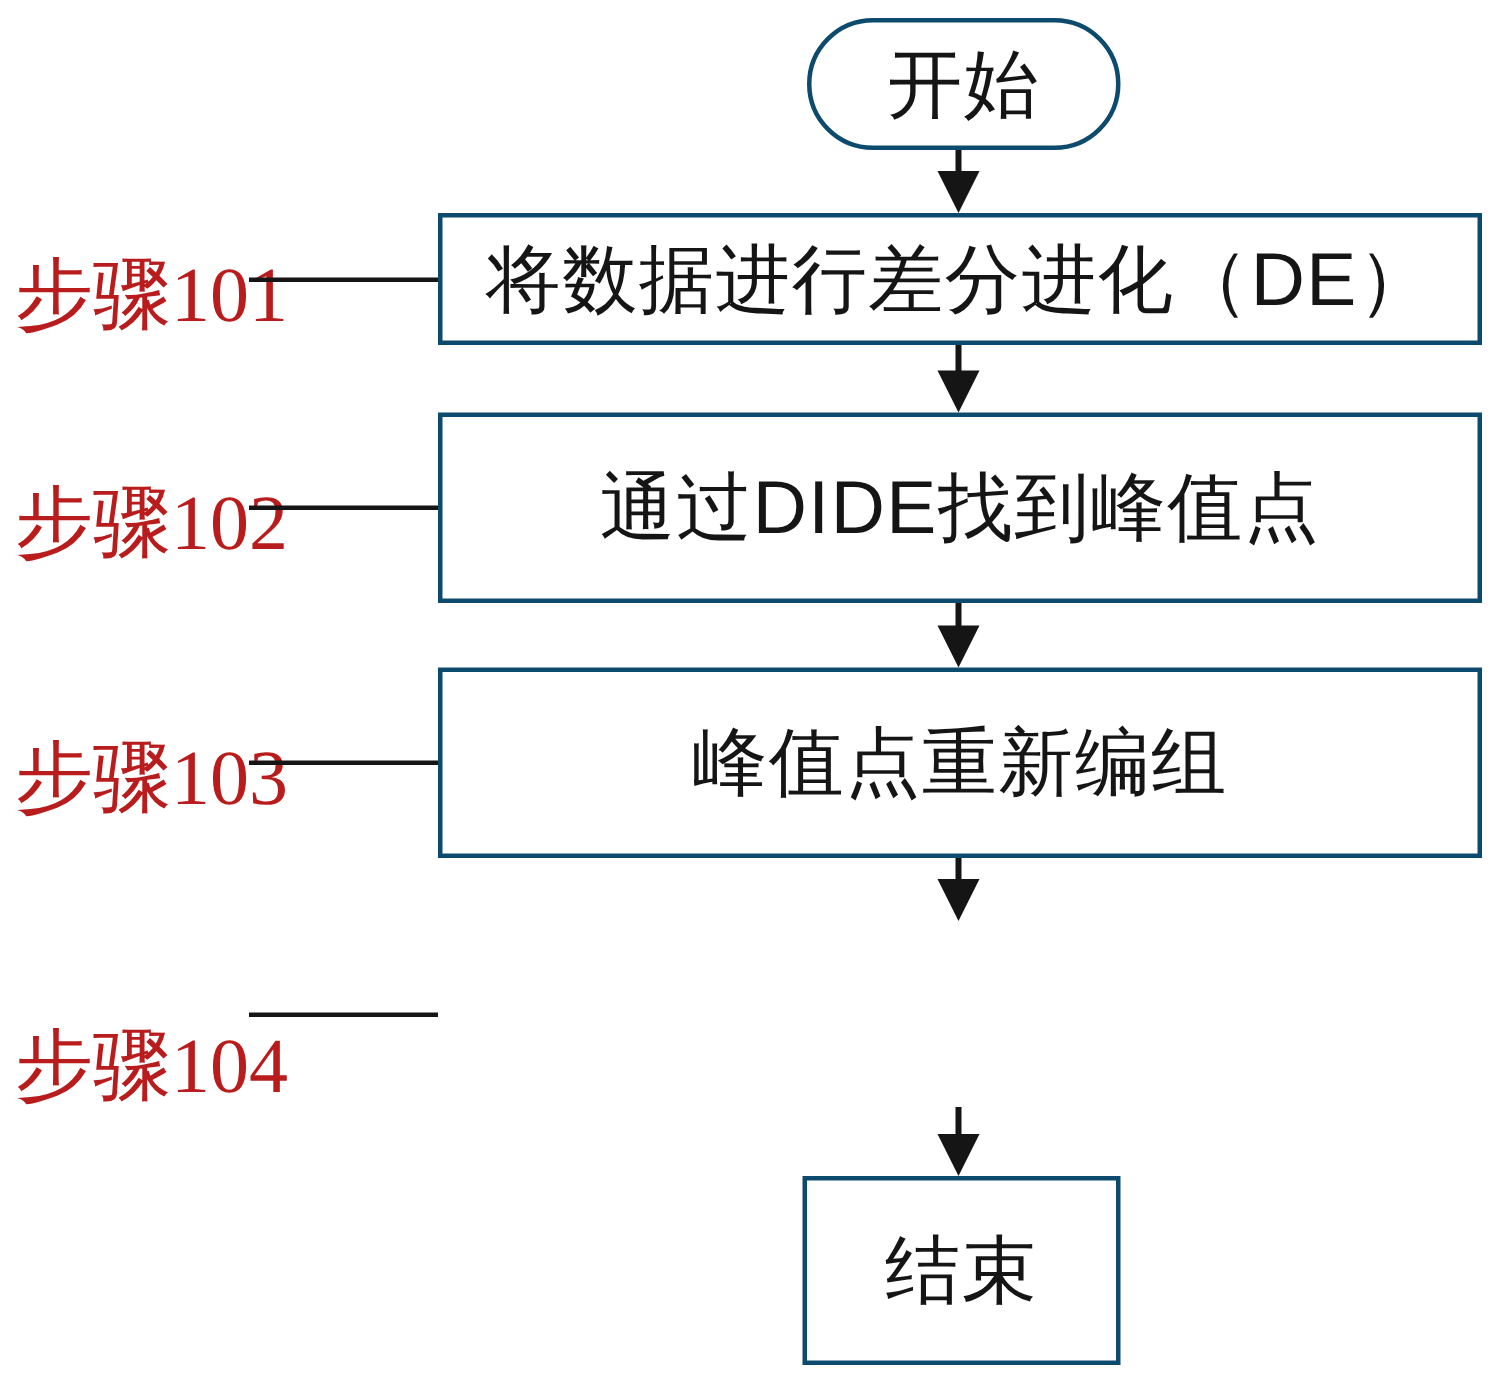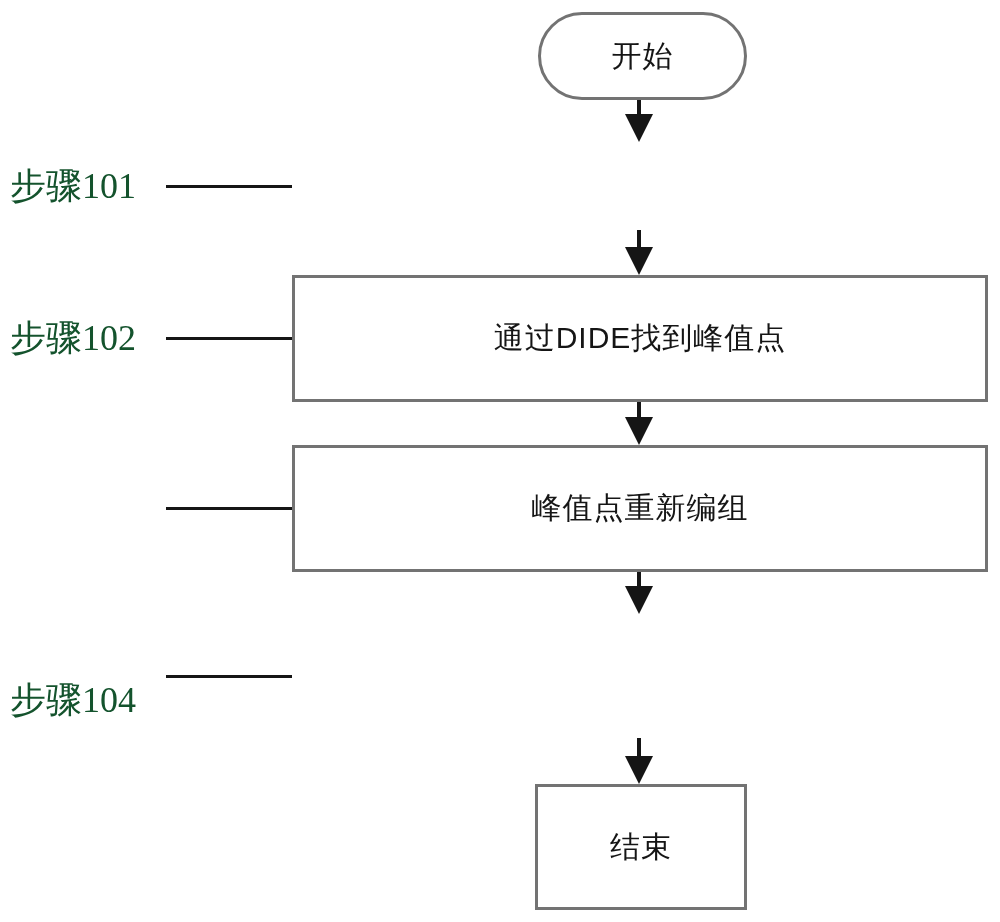--- a/index.html
+++ b/index.html
@@ -10,45 +10,45 @@
   #canvas {
     position: relative;
     width: 1000px;
     height: 922px;
     background: #ffffff;
     overflow: hidden;
     color: #151515;
   }
   .node {
     position: absolute;
-    border: 3px solid #737373;
+    border: 3px solid #0c4a6e;
     background: #ffffff;
     display: flex;
     align-items: center;
     justify-content: center;
-    font-size: 30px;
+    font-size: 50px;
     letter-spacing: 1px;
     color: #151515;
     box-sizing: border-box;
     text-align: center;
     white-space: nowrap;
   }
   #start-node { left: 538px; top: 12px;  width: 209px; height: 88px; border-radius: 44px; }
   #box-101    { left: 292px; top: 142px; width: 696px; height: 88px;  }
   #box-102    { left: 292px; top: 275px; width: 696px; height: 127px; }
   #box-103    { left: 292px; top: 445px; width: 696px; height: 127px; }
   #box-104    { left: 292px; top: 614px; width: 696px; height: 124px; }
   #end-node   { left: 535px; top: 784px; width: 212px; height: 126px; }
 
   .step-label {
     position: absolute;
     left: 10px;
     font-family: "Liberation Serif", "DejaVu Serif", serif;
-    font-size: 36px;
-    color: #14532d;
+    font-size: 52px;
+    color: #b91c1c;
     white-space: nowrap;
   }
   #label-101 { top: 162px; }
   #label-102 { top: 314px; }
   #label-103 { top: 484px; }
   #label-104 { top: 676px; }
 
   .leader-line {
     position: absolute;
     height: 3px;
@@ -87,33 +87,37 @@
 
   <div class="node" id="start-node">
     <span>开始</span>
   </div>
 
   <div class="arrow-stem" id="stem-1"></div>
   <div class="arrow-head" id="head-1"></div>
 
   <div class="step-label" id="label-101">步骤101</div>
   <div class="leader-line" id="line-101"></div>
+  <div class="node" id="box-101">
+    <span>将数据进行差分进化（DE）</span>
+  </div>
 
   <div class="arrow-stem" id="stem-2"></div>
   <div class="arrow-head" id="head-2"></div>
 
   <div class="step-label" id="label-102">步骤102</div>
   <div class="leader-line" id="line-102"></div>
   <div class="node" id="box-102">
     <span>通过DIDE找到峰值点</span>
   </div>
 
   <div class="arrow-stem" id="stem-3"></div>
   <div class="arrow-head" id="head-3"></div>
 
+  <div class="step-label" id="label-103">步骤103</div>
   <div class="leader-line" id="line-103"></div>
   <div class="node" id="box-103">
     <span>峰值点重新编组</span>
   </div>
 
   <div class="arrow-stem" id="stem-4"></div>
   <div class="arrow-head" id="head-4"></div>
 
   <div class="step-label" id="label-104">步骤104</div>
   <div class="leader-line" id="line-104"></div>

